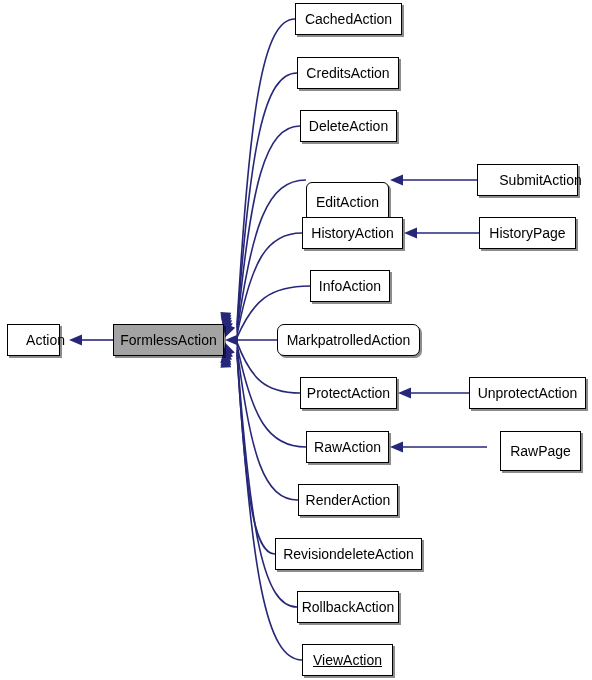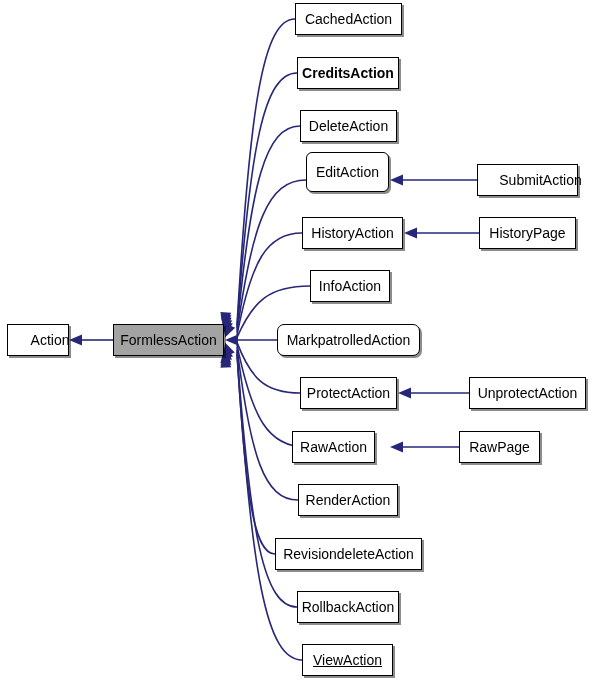--- a/index.html
+++ b/index.html
@@ -116,32 +116,32 @@
       </g>
       <g>
         <line x1="469" y1="393" x2="410" y2="393" stroke="#27277a" stroke-width="1.6"></line>
         <polygon points="398 393 411 387.5 411 398.5" fill="#27277a"></polygon>
       </g>
       <g>
         <line x1="487" y1="447" x2="402" y2="447" stroke="#27277a" stroke-width="1.6"></line>
         <polygon points="390 447 403 441.5 403 452.5" fill="#27277a"></polygon>
       </g>
     </svg>
-<div class="node" style="left: 7px; top: 324px; width: 62px; height: 32px; padding-left: 24px;">Action</div>
+<div class="node" style="left: 7px; top: 324px; width: 53px; height: 32px; padding-left: 24px;">Action</div>
     <div class="node highlight" style="left: 113px; top: 324px; width: 111px; height: 32px;">FormlessAction</div>
     <div class="node" style="left: 295px; top: 3px; width: 107px; height: 32px; text-align: center;">CachedAction</div>
-    <div class="node" style="left: 297px; top: 57px; width: 102px; height: 32px; font-weight: bold;">CreditsAction</div>
+    <div class="node" style="left: 297px; top: 57px; width: 102px; height: 32px;">CreditsAction</div>
     <div class="node" style="left: 300px; top: 110px; width: 97px; height: 32px;">DeleteAction</div>
-    <div class="node" style="left: 306px; top: 152px; width: 83px; height: 40px; border-radius: 6px;">EditAction</div>
+    <div class="node" style="left: 306px; top: 182px; width: 83px; height: 40px; border-radius: 6px;">EditAction</div>
     <div class="node" style="left: 302px; top: 217px; width: 101px; height: 32px;">HistoryAction</div>
     <div class="node" style="left: 310px; top: 270px; width: 80px; height: 32px;">InfoAction</div>
     <div class="node" style="left: 277px; top: 324px; width: 143px; height: 32px; border-radius: 7px;">MarkpatrolledAction</div>
     <div class="node" style="left: 300px; top: 377px; width: 97px; height: 32px;">ProtectAction</div>
-    <div class="node" style="left: 292px; top: 431px; width: 83px; height: 32px;">RawAction</div>
+    <div class="node" style="left: 306px; top: 431px; width: 83px; height: 32px;">RawAction</div>
     <div class="node" style="left: 298px; top: 484px; width: 100px; height: 32px;">RenderAction</div>
     <div class="node" style="left: 275px; top: 538px; width: 147px; height: 32px;">RevisiondeleteAction</div>
     <div class="node" style="left: 297px; top: 591px; width: 102px; height: 32px;">RollbackAction</div>
     <div class="node" style="left: 302px; top: 644px; width: 91px; height: 32px; text-decoration: underline;">ViewAction</div>
     <div class="node" style="left: 477px; top: 164px; width: 101px; height: 32px; padding-left: 26px;">SubmitAction</div>
     <div class="node" style="left: 479px; top: 217px; width: 97px; height: 32px;">HistoryPage</div>
     <div class="node" style="left: 469px; top: 377px; width: 117px; height: 32px;">UnprotectAction</div>
-    <div class="node" style="left: 459px; top: 431px; width: 81px; height: 32px;">RawPage</div>
+    <div class="node" style="left: 500px; top: 431px; width: 81px; height: 40px;">RawPage</div>
   </div>
 
 </body></html>

